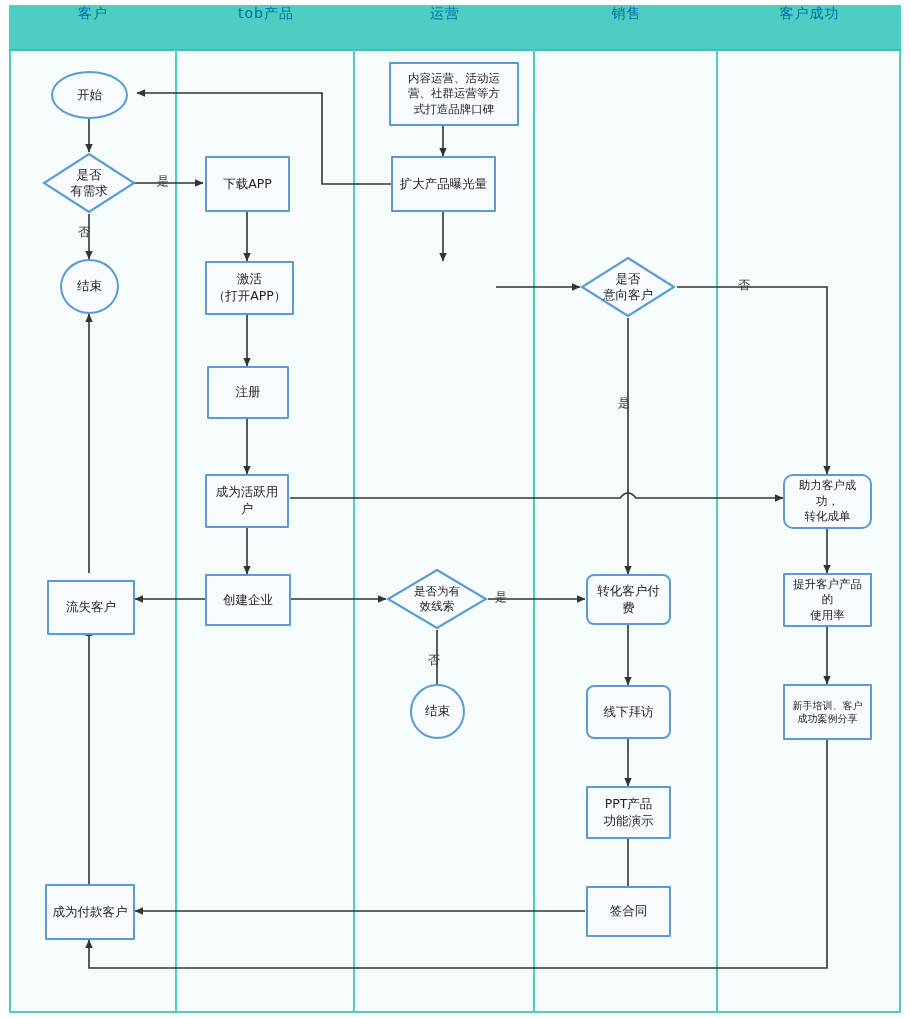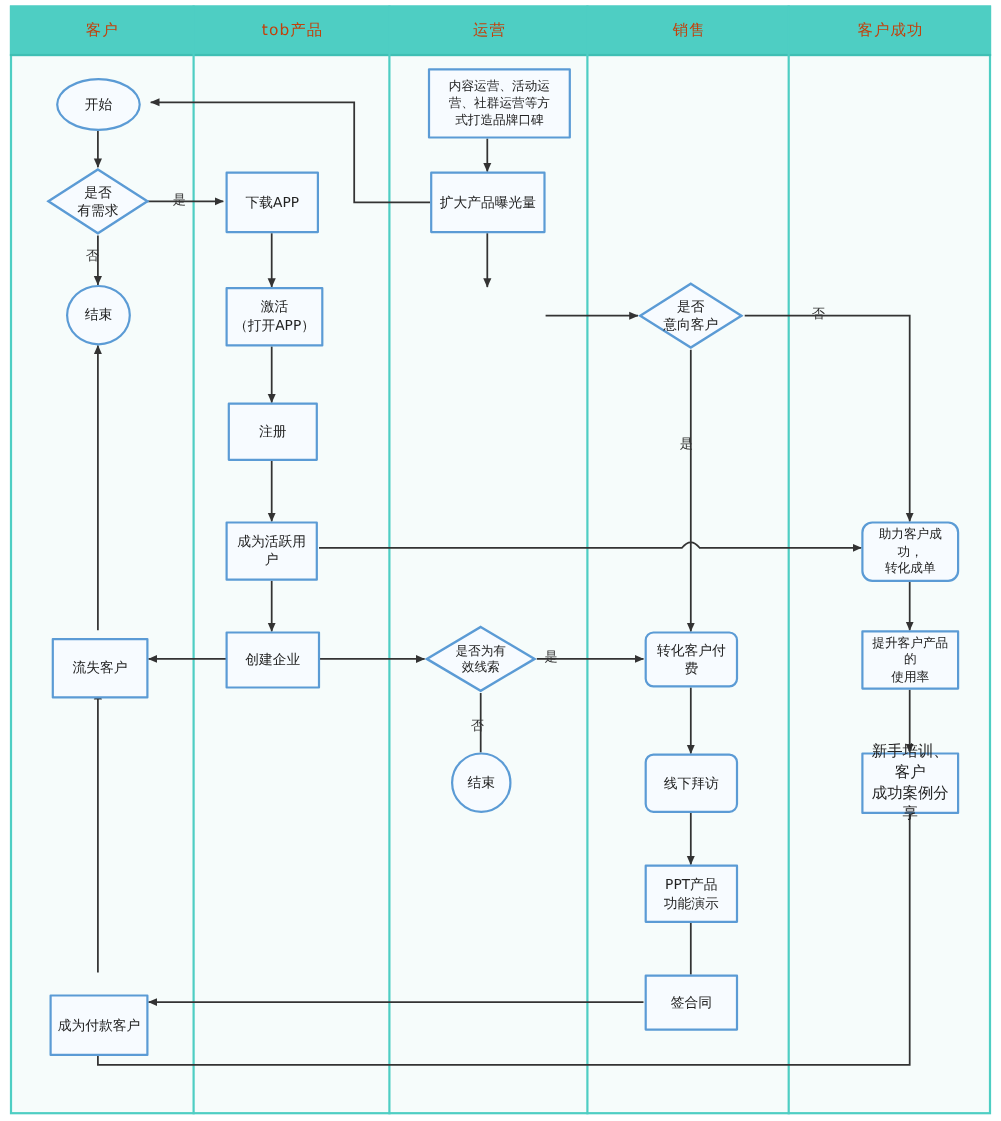--- a/index.html
+++ b/index.html
@@ -5,22 +5,22 @@
   html,body{margin:0;padding:0;background:#ffffff;}
   body{font-family:"DejaVu Sans","Liberation Sans",sans-serif;}
   #stage{position:relative;width:910px;height:1019px;overflow:hidden;background:#fff;}
 
   
   #lane-frame{position:absolute;left:9px;top:5px;width:892px;height:1008px;
               border:2px solid #4ecec3;box-sizing:border-box;background:#f6fcfb;}
   #header-band{position:absolute;left:9px;top:5px;width:892px;height:46px;
                background:#4ecec3;box-sizing:border-box;
                border-bottom:2px solid #3fbfb4;}
-  .lane-head{position:absolute;top:5px;height:46px;display:flex;align-items:center;
-             justify-content:center;color:#c2410c;font-size:14px;letter-spacing:1px;
+  .lane-head{position:absolute;top:5px;height:46px;display:flex;align-items:flex-start;
+             justify-content:center;color:#0369a1;font-size:14px;letter-spacing:1px;
              box-sizing:border-box;}
   .lane-div{position:absolute;top:5px;width:2px;height:1008px;background:#4ecec3;}
 
   
   #wires{position:absolute;left:0;top:0;width:910px;height:1019px;pointer-events:none;}
 
   
   .node{position:absolute;box-sizing:border-box;display:flex;align-items:center;
         justify-content:center;text-align:center;background:#f7fbff;
         border:2px solid #5b9bd5;color:#222;font-size:12.5px;line-height:1.35;
@@ -141,21 +141,21 @@
   </div>
 
   <div class="node term" style="left:60px;top:259px;width:59px;height:55px;">
     <span>结束</span>
   </div>
 
   <div class="node rect" style="left:47px;top:580px;width:88px;height:55px;">
     <span>流失客户</span>
   </div>
 
-  <div class="node rect" style="left:45px;top:884px;width:90px;height:56px;margin-top:20px;">
+  <div class="node rect" style="left:45px;top:884px;width:90px;height:56px;">
     <span>成为付款客户</span>
   </div>
 
   <div class="node rect" style="left:205px;top:156px;width:85px;height:56px;">
     <span>下载APP</span>
   </div>
 
   <div class="node rect" style="left:205px;top:261px;width:89px;height:54px;">
     <span class="mlines">激活<br>（打开APP）</span>
   </div>
@@ -216,21 +216,21 @@
   </div>
 
   <div class="node rect" style="left:783px;top:474px;width:89px;height:55px;font-size:11.5px;border-radius:10px;">
     <span class="mlines">助力客户成功，<br>转化成单</span>
   </div>
 
   <div class="node rect" style="left:783px;top:573px;width:89px;height:54px;font-size:11.5px;">
     <span class="mlines">提升客户产品的<br>使用率</span>
   </div>
 
-  <div class="node rect" style="left:783px;top:684px;width:89px;height:56px;font-size:14px;">
+  <div class="node rect" style="left:783px;top:684px;width:89px;height:56px;font-size:10px;">
     <span class="mlines">新手培训、客户<br>成功案例分享</span>
   </div>
 
   <div class="edge-label" style="left:157px;top:173px;"><span>是</span></div>
   <div class="edge-label" style="left:78px;top:224px;"><span>否</span></div>
   <div class="edge-label" style="left:738px;top:277px;"><span>否</span></div>
   <div class="edge-label" style="left:618px;top:395px;"><span>是</span></div>
   <div class="edge-label" style="left:495px;top:589px;"><span>是</span></div>
   <div class="edge-label" style="left:428px;top:652px;"><span>否</span></div>
 

